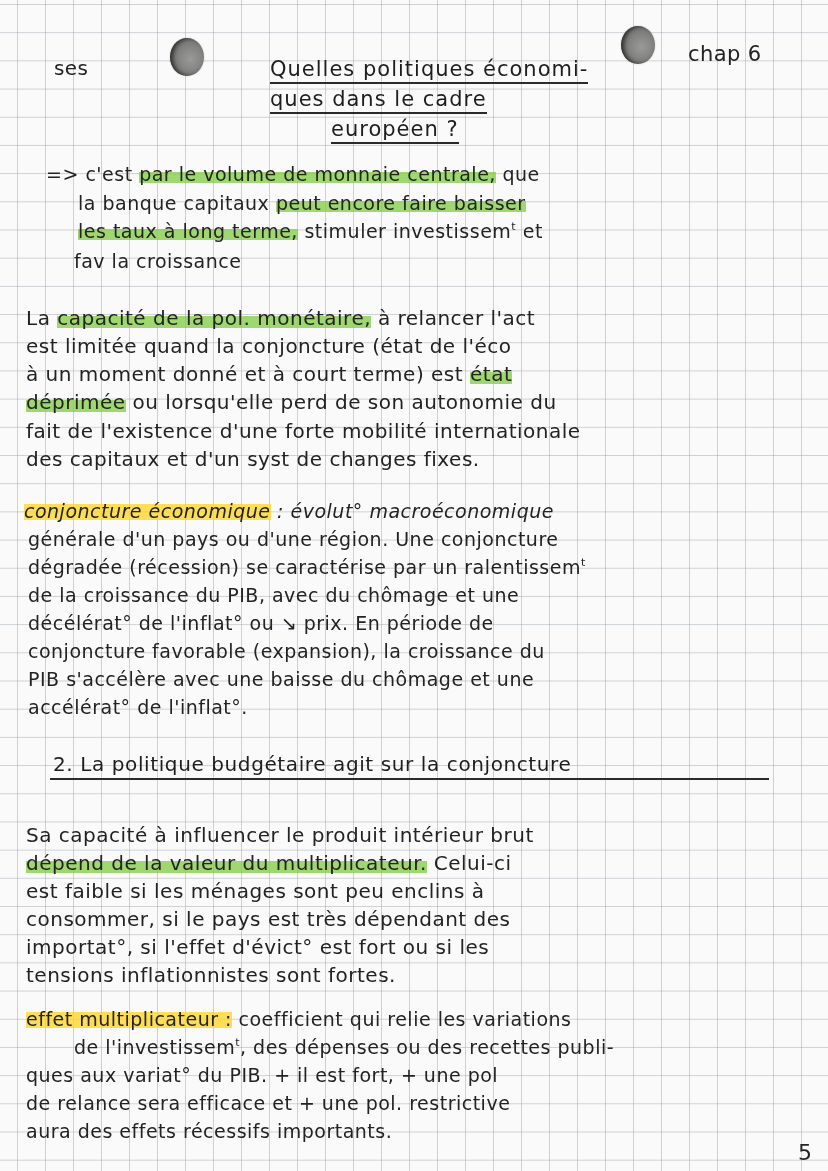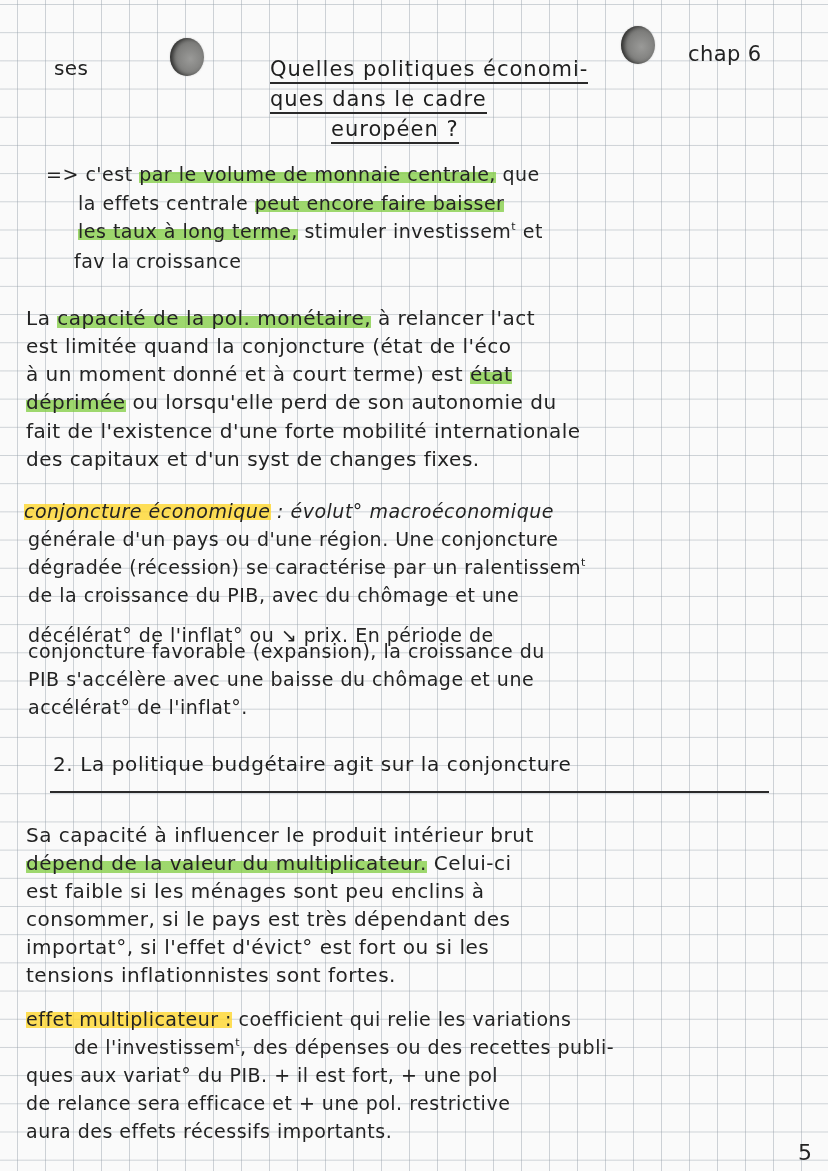--- a/index.html
+++ b/index.html
@@ -74,21 +74,21 @@
     .section-heading {
       position: absolute;
       left: 50px;
       top: 752px;
       width: 716px;
       font-size: 20px;
       white-space: nowrap;
       letter-spacing: 0.6px;
       border-bottom: 2px solid #2a2a2a;
       padding-left: 3px;
-      padding-bottom: 15px;
+      padding-bottom: 2px;
     }
   </style>
 </head>
 <body>
 
 <div class="page">
 
   <div class="hole" style="left:170px; top:38px;"></div>
   <div class="hole" style="left:621px; top:26px;"></div>
 
@@ -105,21 +105,21 @@
     <div class="title-line" style="left:289px; top:117px;">
       <span class="ul">européen ?</span>
     </div>
   </div>
 
   <div>
     <div class="line" style="left:46px; top:163px;">
       <span>=&gt; c'est </span><span class="hl-green">par le volume de monnaie centrale,</span><span> que</span>
     </div>
     <div class="line" style="left:78px; top:192px;">
-      <span>la effets centrale </span><span class="hl-green">peut encore faire baisser</span>
+      <span>la banque capitaux </span><span class="hl-green">peut encore faire baisser</span>
     </div>
     <div class="line" style="left:78px; top:220px;">
       <span class="hl-green">les taux à long terme,</span><span> stimuler investissem</span><span class="sup">t</span><span> et</span>
     </div>
     <div class="line" style="left:74px; top:250px;">fav la croissance</div>
   </div>
 
   <div>
     <div class="line" style="left:26px; top:306px; font-size:20px;">
       <span>La </span><span class="hl-green">capacité de la pol. monétaire,</span><span> à relancer l'act</span>
@@ -137,21 +137,21 @@
 
   <div>
     <div class="line" style="left:24px; top:500px;font-style:italic;">
       <span class="hl-yellow">conjoncture économique</span><span> : évolut° macroéconomique</span>
     </div>
     <div class="line" style="left:28px; top:528px;">générale d'un pays ou d'une région. Une conjoncture</div>
     <div class="line" style="left:28px; top:556px;">
       <span>dégradée (récession) se caractérise par un ralentissem</span><span class="sup">t</span>
     </div>
     <div class="line" style="left:28px; top:584px;">de la croissance du PIB, avec du chômage et une</div>
-    <div class="line" style="left:28px; top:612px;margin-top:12px;">décélérat° de l'inflat° ou ↘ prix. En période de</div>
+    <div class="line" style="left:28px; top:612px;">décélérat° de l'inflat° ou ↘ prix. En période de</div>
     <div class="line" style="left:28px; top:640px;">conjoncture favorable (expansion), la croissance du</div>
     <div class="line" style="left:28px; top:668px;">PIB s'accélère avec une baisse du chômage et une</div>
     <div class="line" style="left:28px; top:696px;">accélérat° de l'inflat°.</div>
   </div>
 
   <div class="section-heading">2. La politique budgétaire agit sur la conjoncture</div>
 
   <div>
     <div class="line" style="left:26px; top:823px; font-size:20px;">Sa capacité à influencer le produit intérieur brut</div>
     <div class="line" style="left:26px; top:851px; font-size:20px;">

